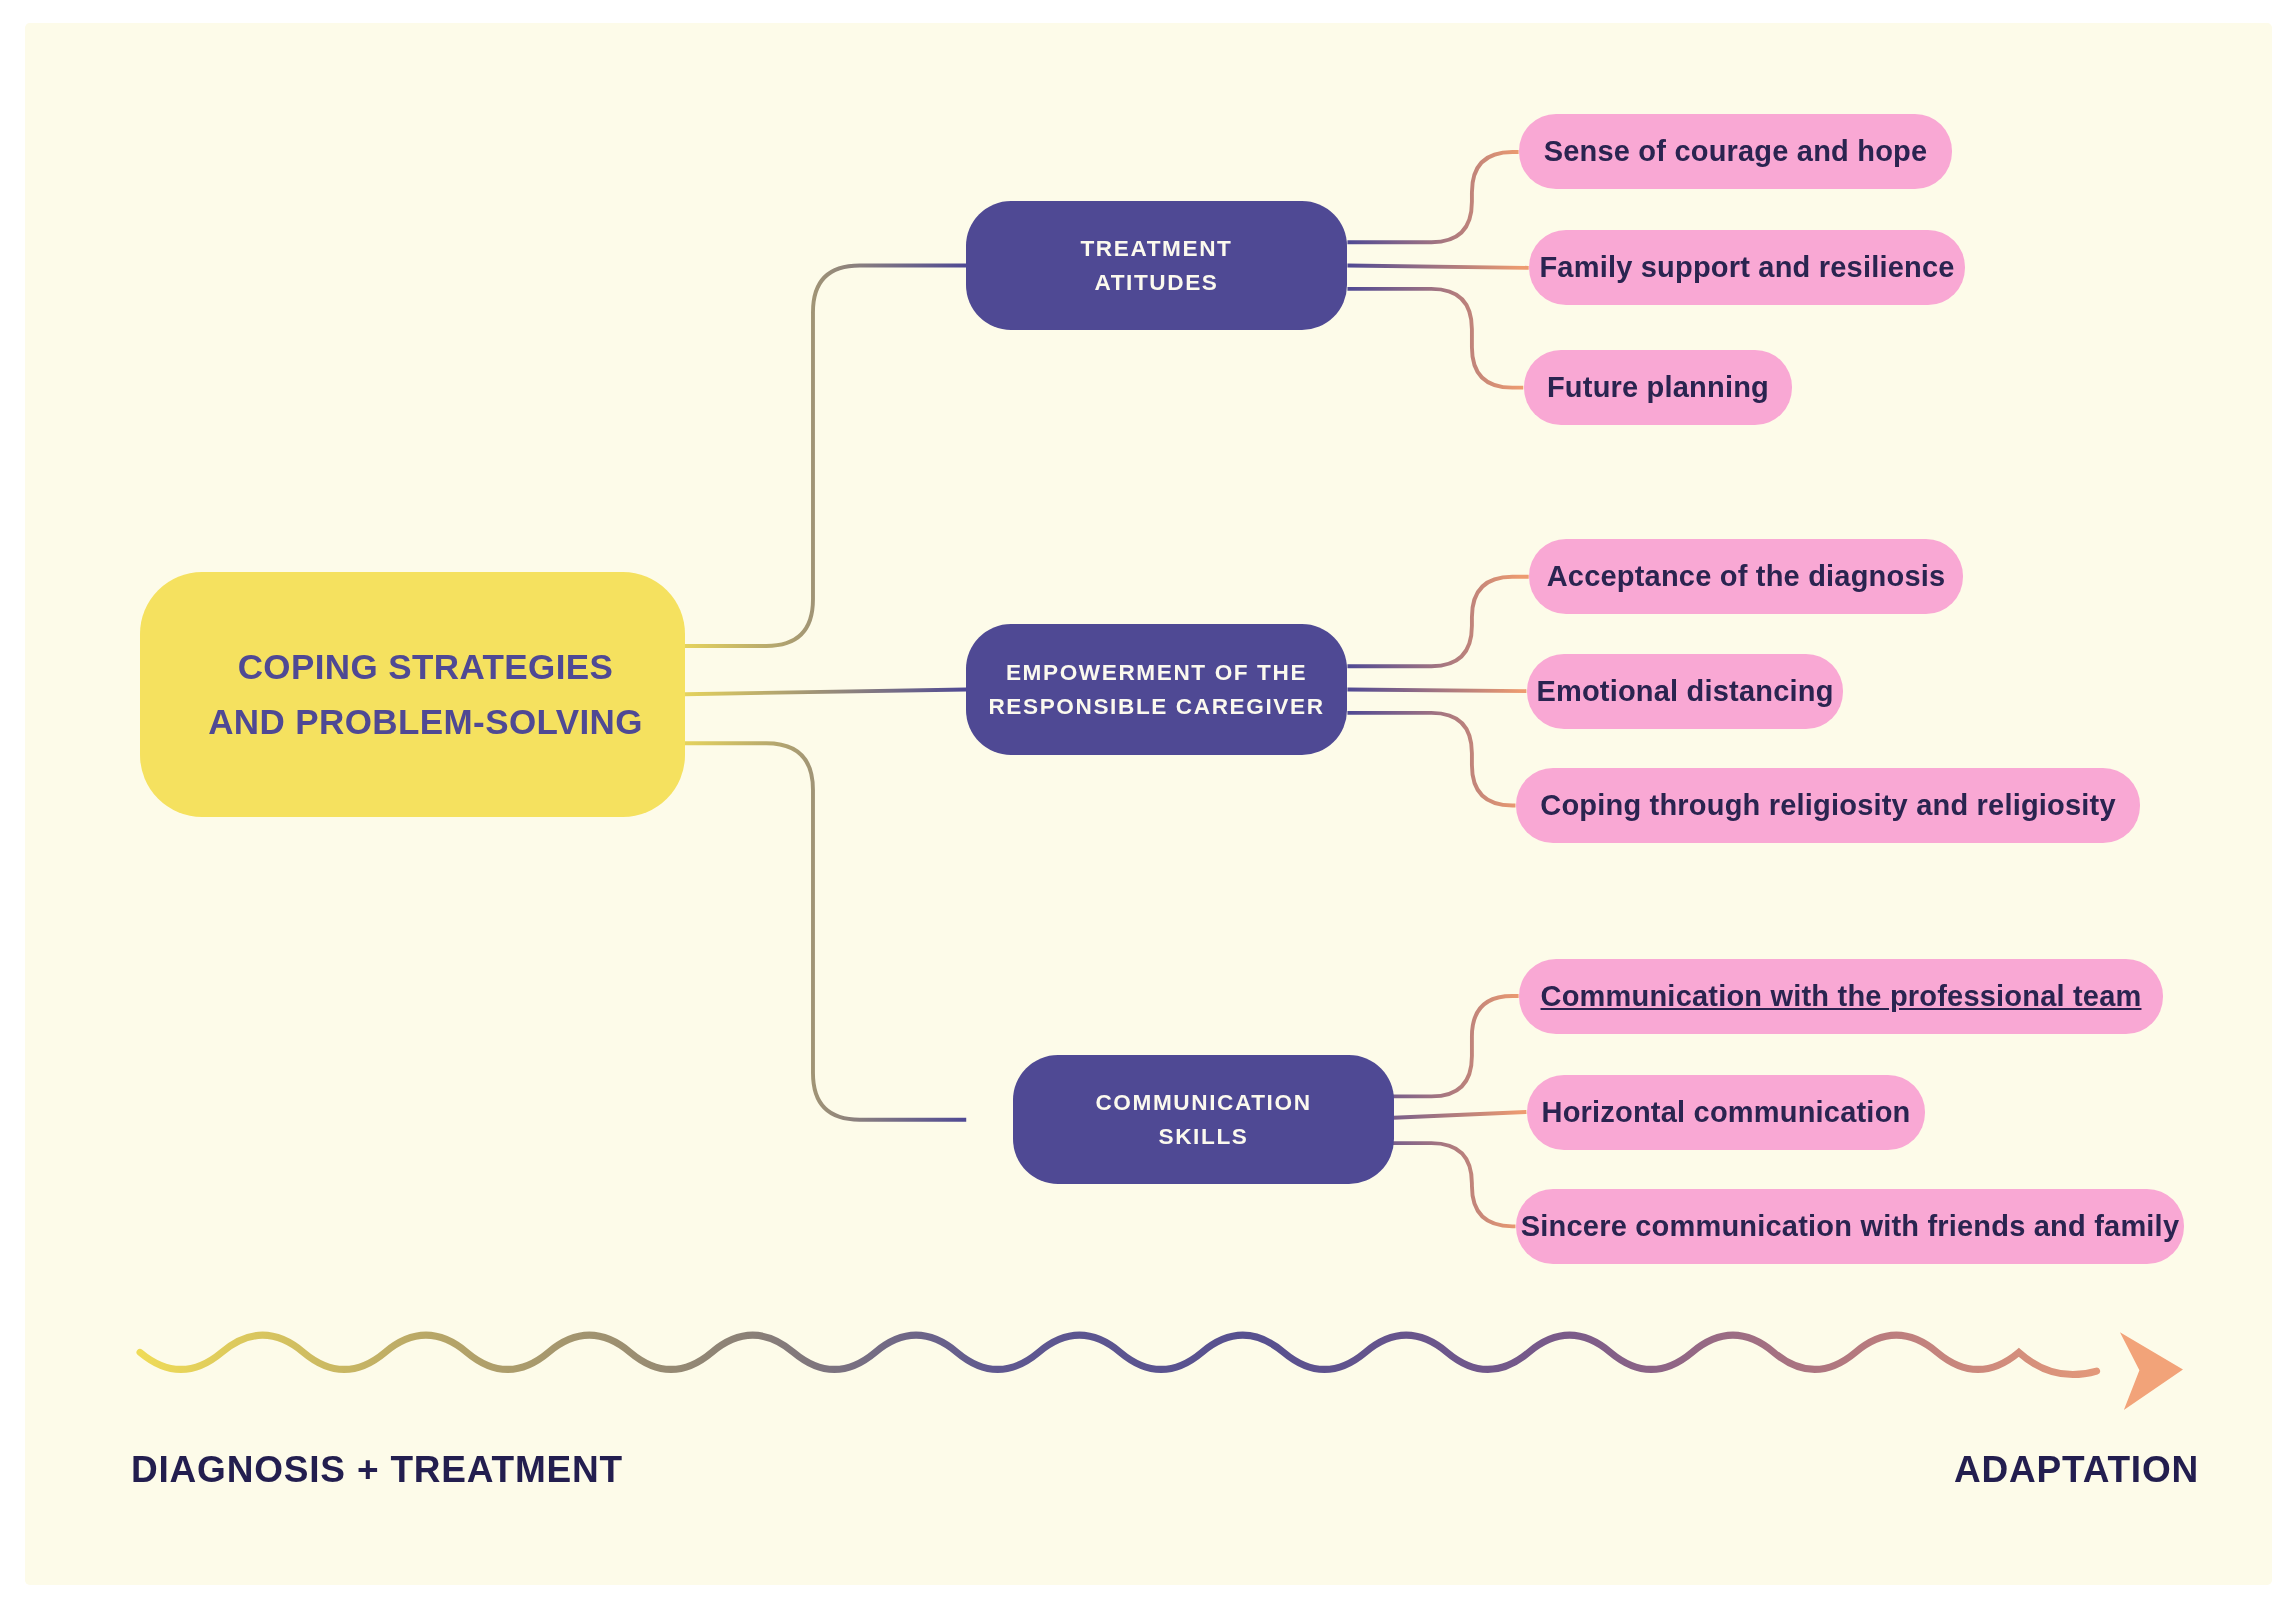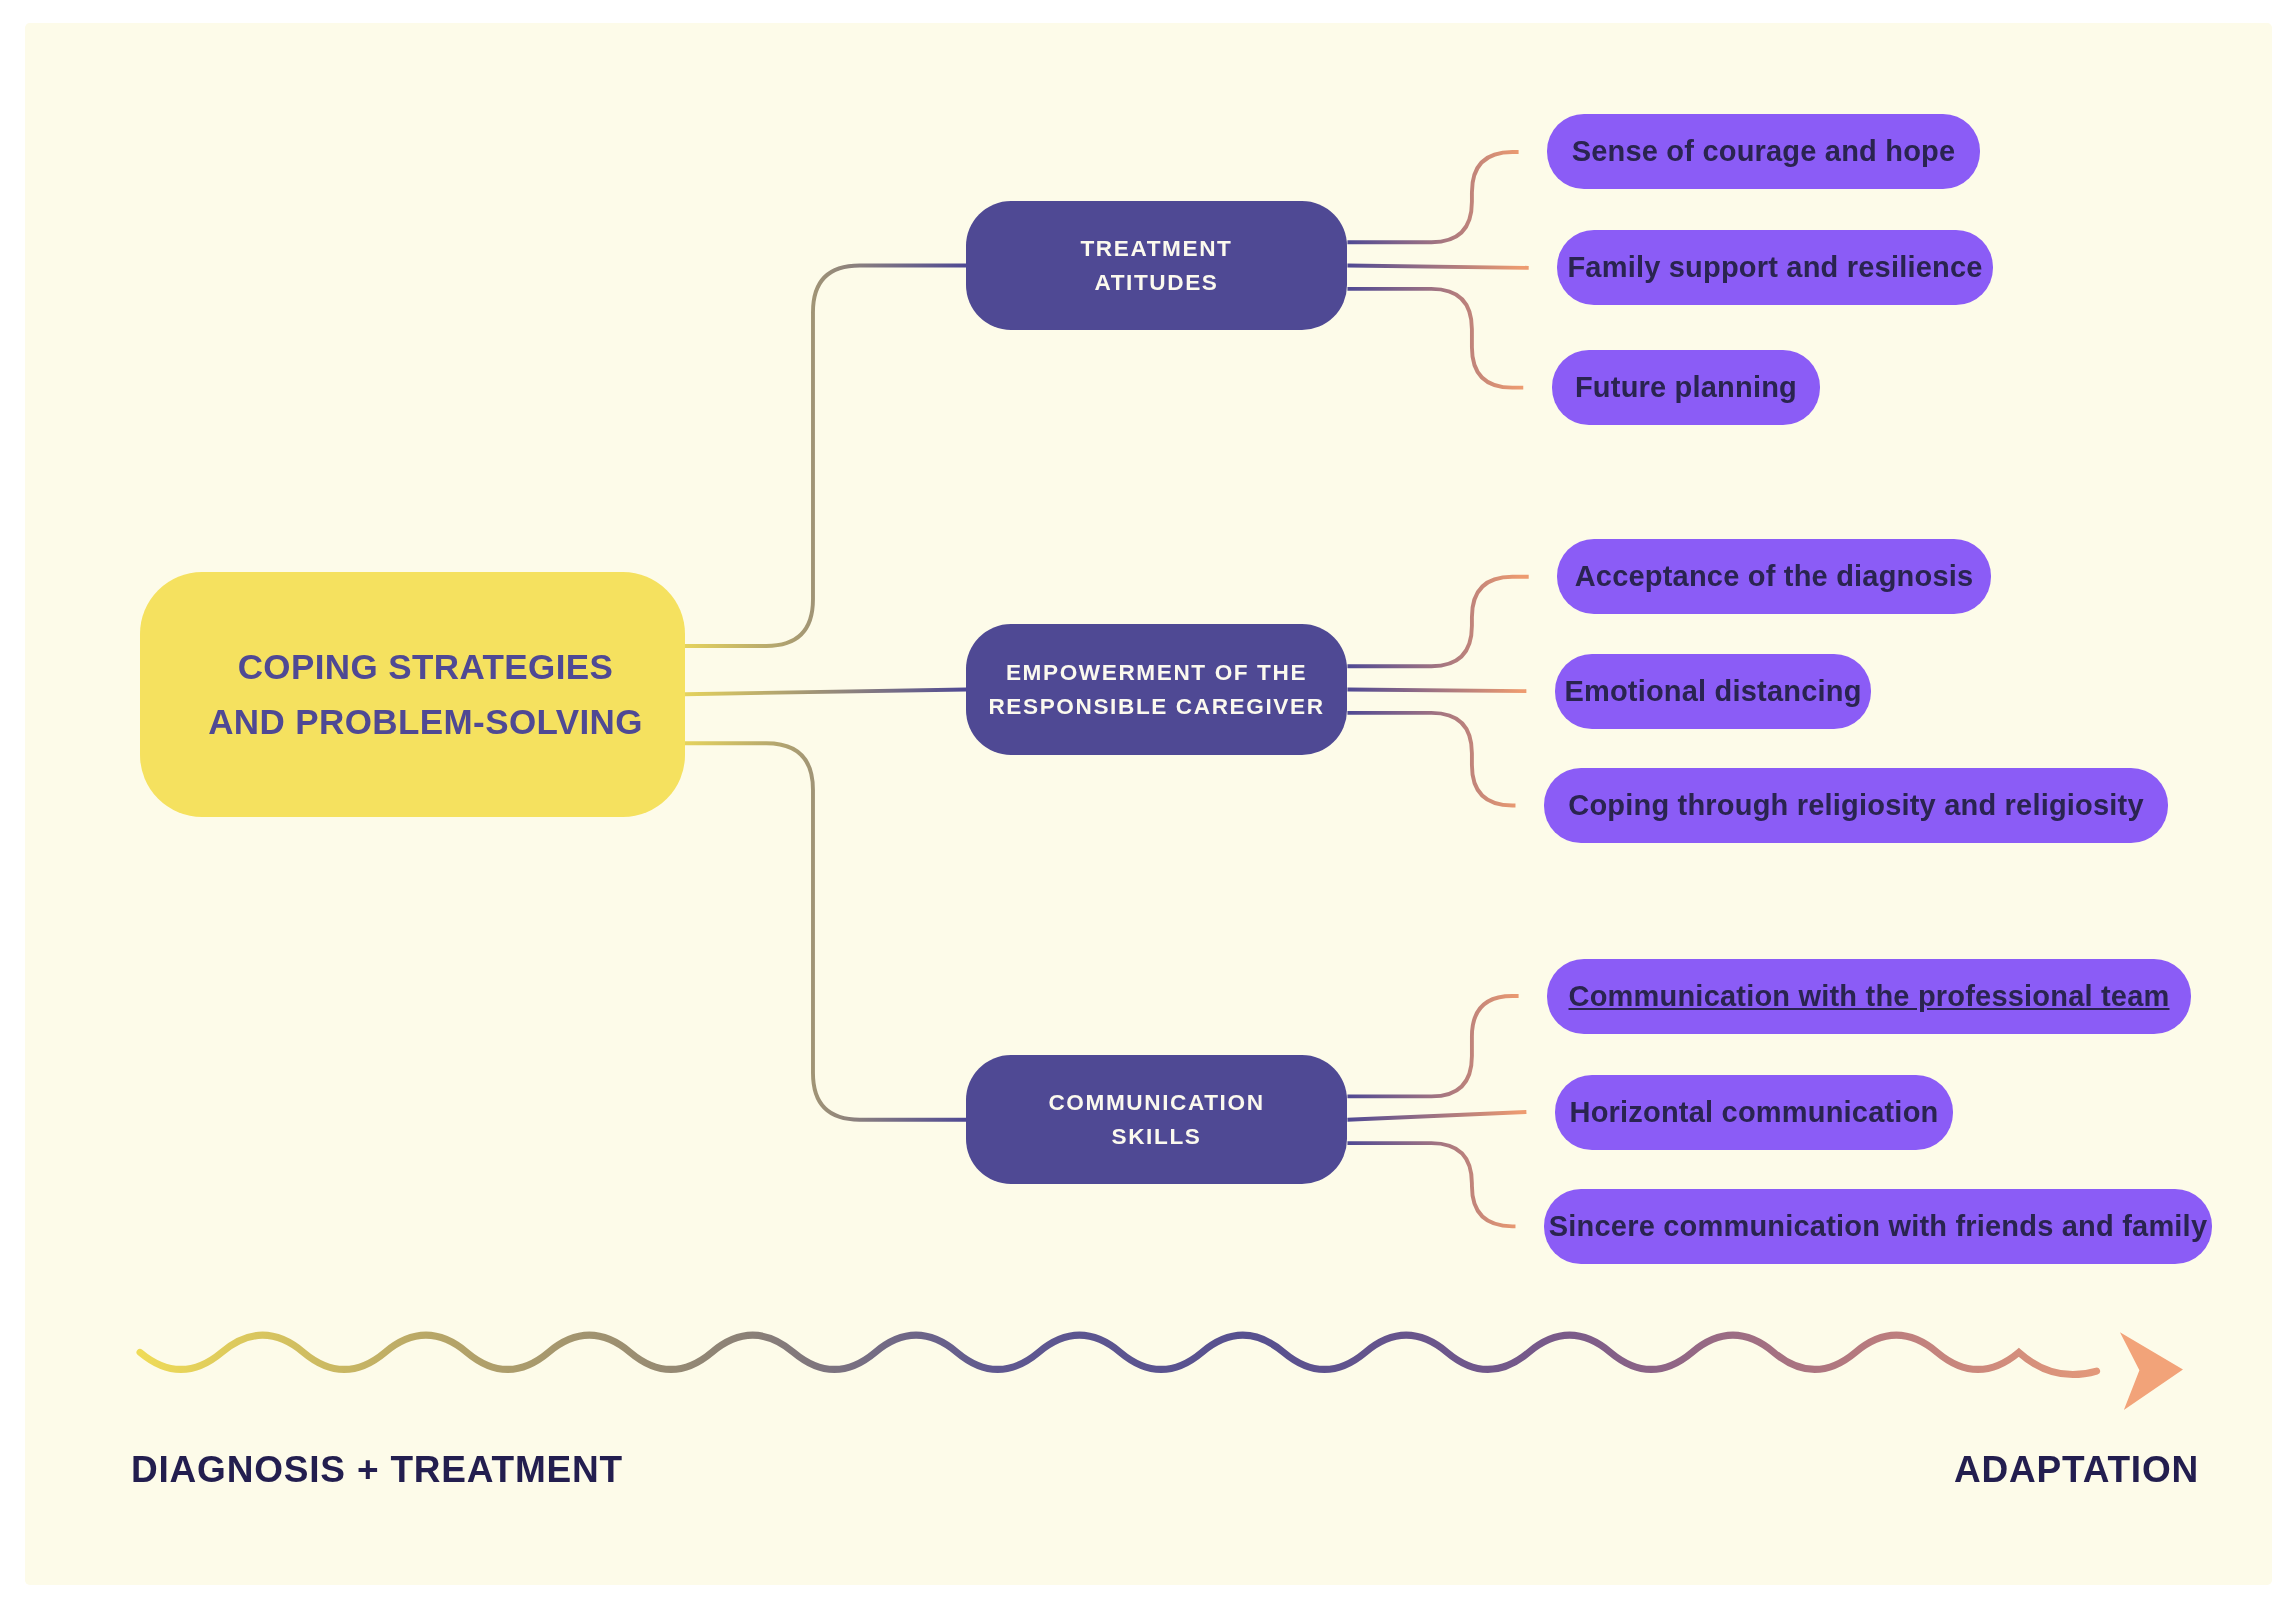--- a/index.html
+++ b/index.html
@@ -20,26 +20,26 @@
     left:140px;top:572px;width:545px;height:245px;border-radius:62px;
     background:#F5E15F;color:#4F4994;font-size:35px;font-weight:bold;
     letter-spacing:0.4px;line-height:1.55;padding-left:26px;
   }
   .branch{
     left:966px;width:381px;border-radius:45px;background:#4F4994;
     color:#FBF9EE;font-size:22.6px;font-weight:bold;letter-spacing:1.6px;line-height:1.5;
   }
   .branch.b1{top:201px;height:129px;}
   .branch.b2{top:624px;height:131px;}
-  .branch.b3{top:1055px;height:129px;}
+  .branch.b3{top:1055px;height:129px;margin-left:47px;}
   .leaf{
-    position:absolute;height:75px;border-radius:37px;background:#8b5cf6;
+    position:absolute;height:75px;border-radius:37px;background:#f9a8d4;
     color:#2A2450;display:flex;align-items:center;justify-content:center;
     font-size:29px;font-weight:bold;white-space:nowrap;letter-spacing:0.2px;
-    box-sizing:border-box;padding:0 23px;margin-left:28px;
+    box-sizing:border-box;padding:0 23px;
   }
   .tl-label{
     position:absolute;color:#231E4F;font-size:37px;font-weight:800;
     letter-spacing:0.8px;white-space:nowrap;
   }
   .tl-label.start{left:131px;top:1449px;}
   .tl-label.end{right:96px;top:1449px;}
 </style>
 </head>
 <body>

